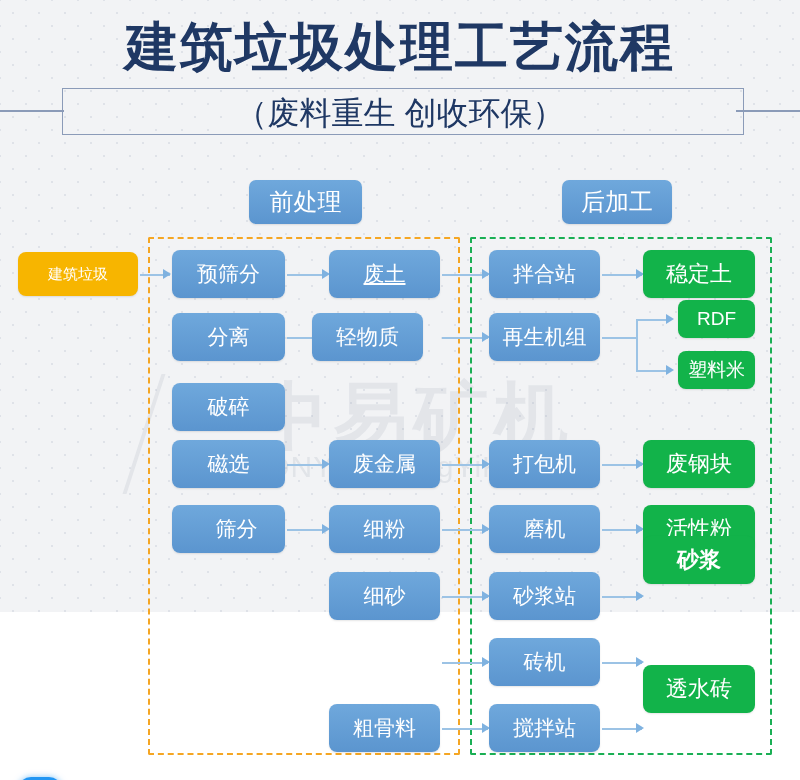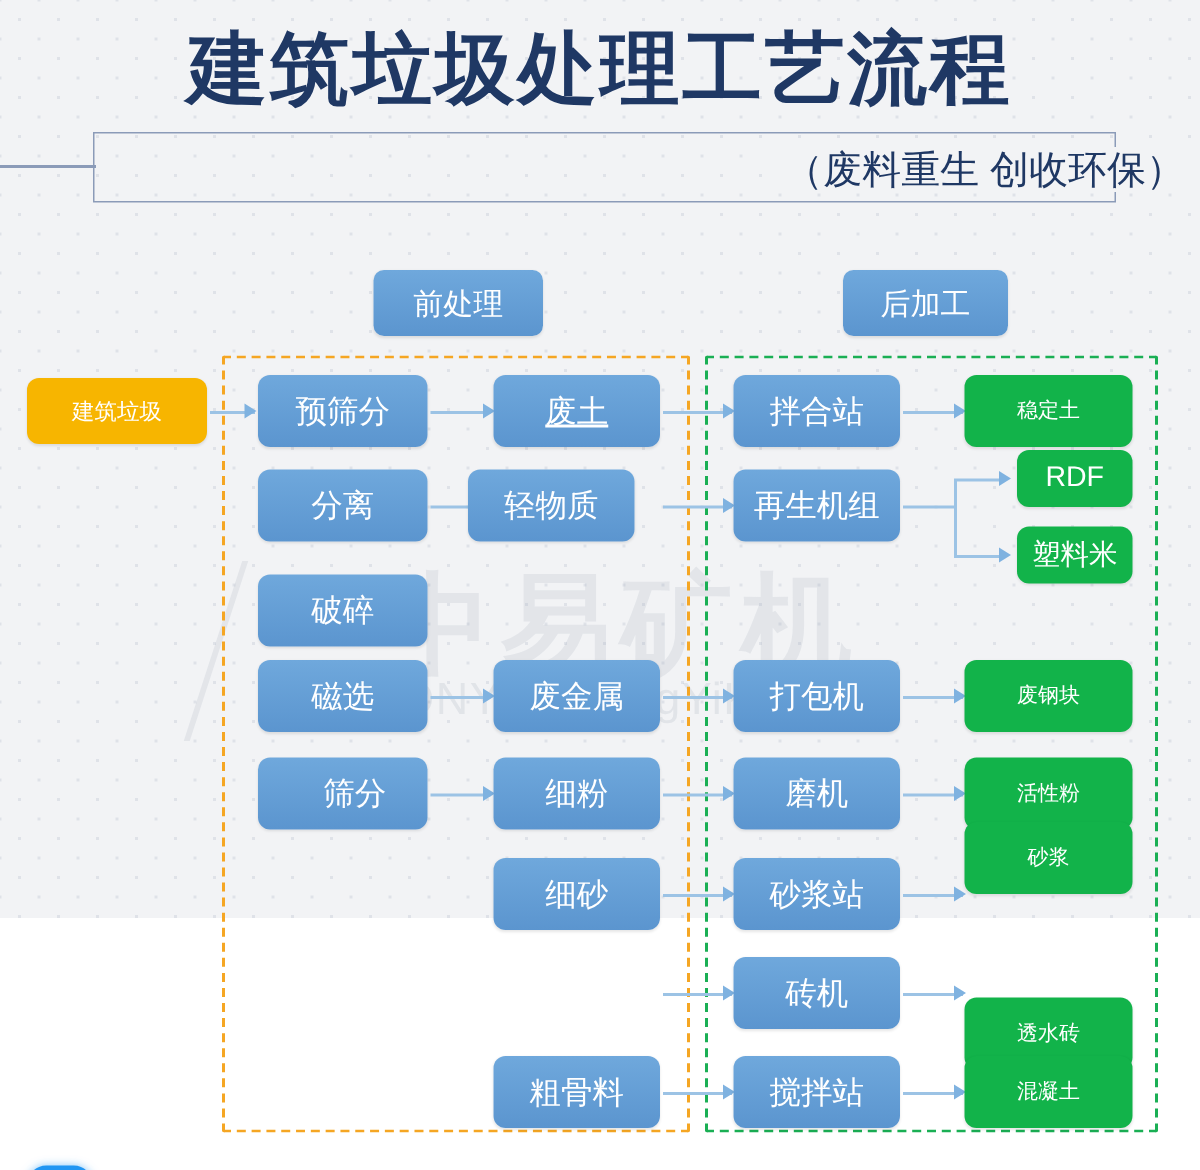--- a/index.html
+++ b/index.html
@@ -30,22 +30,22 @@
   .deco-line-r { position:absolute; right:0px; top:110px; width:64px; height:1.5px; background:#8b9bb8; }
   .main-title {
     position:absolute; left:0; top:14px; width:800px;
     text-align:center;
     font-size:53px; font-weight:bold; letter-spacing:2px;
     color:#1f3864; line-height:66px;
     white-space:nowrap;
   }
   .sub-title {
     position:absolute; left:0; top:96px; width:800px;
-    text-align:right;
-    font-size:26px; color:#1f3864; line-height:34px;
+    text-align:center;
+    font-size:32px; color:#1f3864; line-height:34px;
     background:transparent;
     white-space:nowrap;
   }
   .sub-title span { background:#f2f3f5; padding:0 10px; }
 
   
   #watermark {
     position:absolute; left:150px; top:370px; width:520px; height:140px;
     pointer-events:none; opacity:.55;
   }
@@ -68,38 +68,38 @@
   }
 
   
   .zone { position:absolute; border-style:dashed; border-width:2.5px; border-radius:2px; background:transparent; }
   #zone-pre  { left:148px; top:237px; width:312px; height:518px; border-color:#f5a623; }
   #zone-post { left:470px; top:237px; width:302px; height:518px; border-color:#1aaf54; }
 
   .zone-header {
     position:absolute; height:44px; border-radius:7px;
     background:linear-gradient(180deg,#6fa8dc 0%,#5b95cf 100%);
-    color:#ffffff; font-size:20px;
+    color:#ffffff; font-size:24px;
     display:flex; align-items:center; justify-content:center;
     box-shadow:0 1px 2px rgba(0,0,0,.10);
     white-space:nowrap;
   }
   #hdr-pre  { left:249px; top:180px; width:113px; }
   #hdr-post { left:562px; top:180px; width:110px; }
 
   
   .node {
     position:absolute; border-radius:8px;
     display:flex; align-items:center; justify-content:center;
     color:#ffffff; white-space:nowrap;
     box-shadow:0 1px 2px rgba(0,0,0,.10);
     font-size:21px;
   }
   .node.blue   { background:linear-gradient(180deg,#6fa8dc 0%,#5b95cf 100%); }
-  .node.green  { background:#12b34a; font-size:14px; }
+  .node.green  { background:#12b34a; font-size:22px; }
   .node.orange { background:#f7b500; font-size:15px; }
   .node.small  { font-size:19px; }
 
   
   .conn { position:absolute; background:#9cc3e5; }
   .conn.h { height:2px; }
   .conn.v { width:2px; }
   .arrow {
     position:absolute; width:0; height:0;
     border-top:5px solid transparent;
@@ -212,24 +212,23 @@
   <div class="node blue" style="left:489px;top:440px;width:111px;height:48px;">打包机</div>
   <div class="node green" style="left:643px;top:440px;width:112px;height:48px;">废钢块</div>
 
   <div class="node blue" style="left:172px;top:505px;width:113px;height:48px;padding-left:16px;">筛分</div>
   <div class="node blue" style="left:329px;top:505px;width:111px;height:48px;">细粉</div>
   <div class="node blue" style="left:489px;top:505px;width:111px;height:48px;">磨机</div>
   <div class="node green" style="left:643px;top:505px;width:112px;height:48px;">活性粉</div>
 
   <div class="node blue" style="left:489px;top:572px;width:111px;height:48px;">砂浆站</div>
   <div class="node blue" style="left:329px;top:572px;width:111px;height:48px;">细砂</div>
-  <div class="node green" style="left:643px;top:548px;width:112px;height:48px;">砂浆</div>
+  <div class="node green" style="left:643px;top:536px;width:112px;height:48px;font-weight:bold;">砂浆</div>
 
   <div class="node blue" style="left:489px;top:638px;width:111px;height:48px;">砖机</div>
   <div class="node green" style="left:643px;top:665px;width:112px;height:48px;">透水砖</div>
 
   <div class="node blue" style="left:329px;top:704px;width:111px;height:48px;">粗骨料</div>
   <div class="node blue" style="left:489px;top:704px;width:111px;height:48px;">搅拌站</div>
-  <div class="node green" style="left:643px;top:704px;width:112px;height:48px;">混凝土</div>
 
   <div id="pxh-badge">Pxh</div>
 
 </div>
 
 </body></html>

